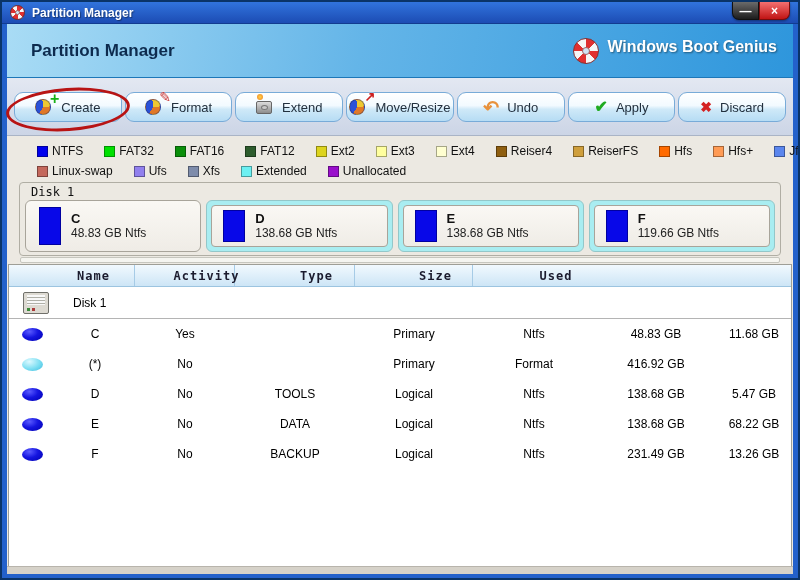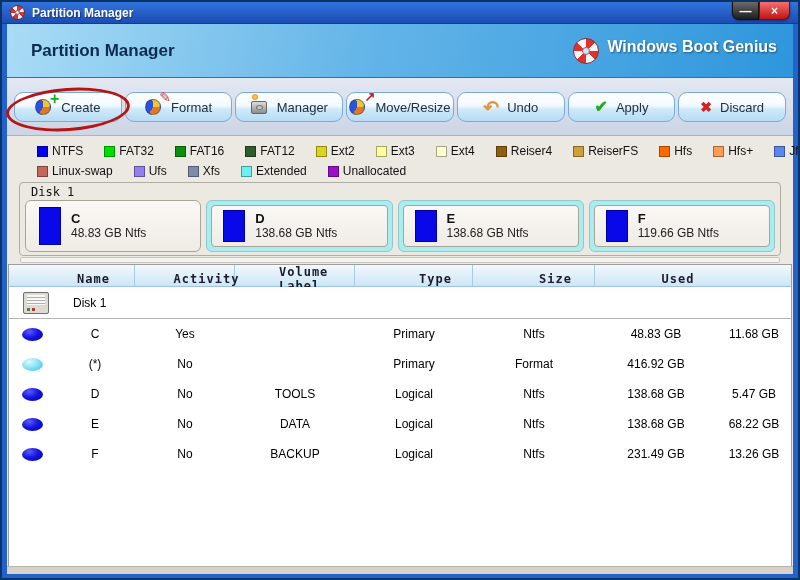--- a/index.html
+++ b/index.html
@@ -151,21 +151,21 @@
           </span>
         <span>Format</span>
       </button>
       <button class="tbtn">
         <span class="tbicon">
             <span class="spark"></span>
             <span class="graybox">
               <span class="dot"></span>
             </span>
           </span>
-        <span>Manager</span>
+        <span>Extend</span>
       </button>
       <button class="tbtn">
         <span class="tbicon">
             <span class="diskpie"></span>
             <span class="ovl arrow">↗</span>
           </span>
         <span>Move/Resize</span>
       </button>
       <button class="tbtn">
         <span class="glyph undo">↶</span>
@@ -299,21 +299,20 @@
     </div>
 
     <div class="hstrip">
         <div class="hbar"></div>
       </div>
 
     <div class="table">
       <div class="thead tgrid">
         <div class="th">Name</div>
         <div class="th">Activity</div>
-        <div class="th">Volume Label</div>
         <div class="th">Type</div>
         <div class="th">Size</div>
         <div class="th">Used</div>
       </div>
       <div class="tbody">
         <div class="diskrow">
           <span class="drive-icon">
               <span class="lbl"></span>
               <span class="led1"></span>
               <span class="led2"></span>

